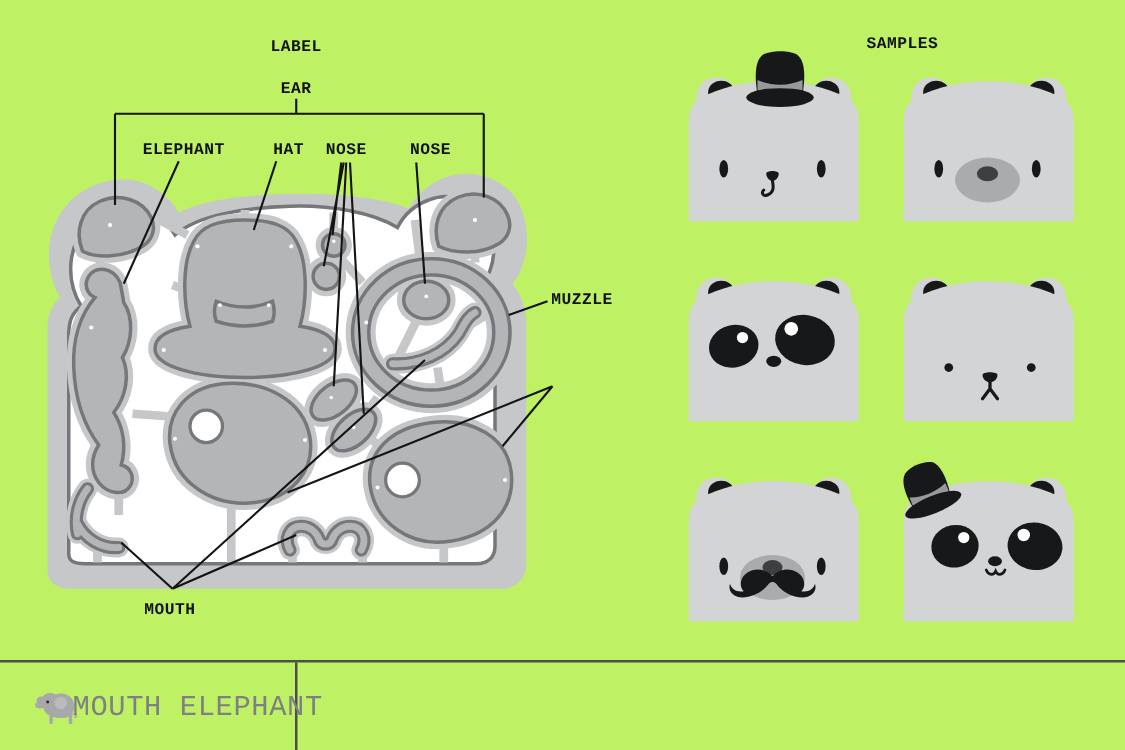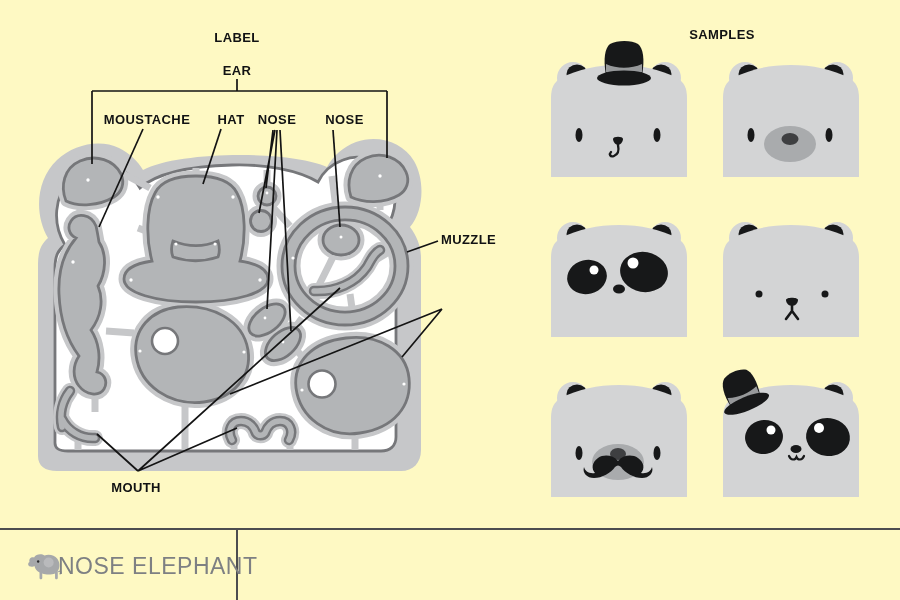--- a/index.html
+++ b/index.html
@@ -1,17 +1,17 @@
 <!DOCTYPE html>
 <html><head>
 <meta charset="utf-8">
 <style>
   html,body{margin:0;padding:0;background:#ffffff;}
-  #canvas{position:relative;width:900px;height:600px;background:#fef9c3;overflow:hidden;
-          font-family:Liberation Sans, sans-serif;}
+  #canvas{position:relative;width:900px;height:600px;background:#bef264;overflow:hidden;
+          font-family:Liberation Mono, monospace;}
   .lbl{position:absolute;font-size:13px;font-weight:600;letter-spacing:.4px;color:#111213;
        white-space:nowrap;transform:translateX(-50%);}
   .lbl.left-anchor{transform:none;}
   #copyright{position:absolute;left:20px;top:502px;font-size:14px;color:#353638;letter-spacing:.1px;}
   #footer-rule{position:absolute;left:0;top:528px;width:900px;height:2px;background:#4c4d4f;}
   #footer-divider{position:absolute;left:236px;top:530px;width:2px;height:70px;background:#4c4d4f;}
   #brand-text{position:absolute;left:58px;top:553px;font-size:23px;color:#7e8083;letter-spacing:.5px;}
   #footer-title{position:absolute;left:262px;top:556px;font-size:16.5px;color:#6f7072;letter-spacing:.2px;}
   svg.bear{position:absolute;}
   #diagram-svg{position:absolute;left:0;top:0;}
@@ -151,21 +151,21 @@
       <path d="M273,130 L266,188 M275,130 L259,213 M277,130 L267,309 M280,130 L291,331"></path>
       <path d="M333,130 L340,227"></path>
       <path d="M438,241 L407,252"></path>
       <path d="M442,309 L402,357 M442,309 L230,394"></path>
       <path d="M138,471 L97,434 M138,471 L237,428 M138,471 L340,288"></path>
     </g>
   </svg>
 
   <div class="lbl" style="left:237px;top:30px;">LABEL</div>
   <div class="lbl" style="left:237px;top:63px;">EAR</div>
-  <div class="lbl" style="left:147px;top:112px;">MOUSTACHE</div>
+  <div class="lbl" style="left:147px;top:112px;">ELEPHANT</div>
   <div class="lbl" style="left:219px;top:112px;margin-left:12px;">HAT</div>
   <div class="lbl" style="left:277px;top:112px;">NOSE</div>
   <div class="lbl" style="left:331px;top:112px;padding-left:27px;">NOSE</div>
   <div class="lbl left-anchor" style="left:441px;top:232px;">MUZZLE</div>
   <div class="lbl" style="left:136px;top:480px;">MOUTH</div>
   <div class="lbl" style="left:722px;top:27px;">SAMPLES</div>
 
   <svg width="0" height="0" style="position:absolute">
     <defs>
       <clipPath id="earL">
@@ -266,15 +266,15 @@
 
   <svg id="logo-svg" width="42" height="36" viewBox="0 0 46 36">
     <path fill="#a6a8aa" d="M7.5,17.5 C4.5,17.5 3.5,14 6,12.5 C5,9 8,6.5 11,7.5 C13,4 19,3 22.5,5.5
          C27,3.5 33.5,5 36.5,9 C39.5,13 39.5,19 37,22.5 L37,30 C37,32 34,32 34,30 L34,25
          C30,26.5 24,26.5 20,25 L20,30 C20,32 17,32 17,30 L17,24 C14,22.5 12,20 11.5,17
          C10.5,17.8 9,18 7.5,17.5 Z"></path>
     <circle cx="27" cy="13" r="5.5" fill="#b9babc"></circle>
     <circle cx="15.5" cy="12" r="1.3" fill="#2a2b2d"></circle>
     <path d="M38,23 C40.5,22 41.5,24.5 39.5,25.5" stroke="#a6a8aa" stroke-width="1.6" fill="none" stroke-linecap="round"></path>
   </svg>
-  <div id="brand-text">NOSE ELEPHANT</div>
+  <div id="brand-text">MOUTH ELEPHANT</div>
 
 </div>
 
 </body></html>

